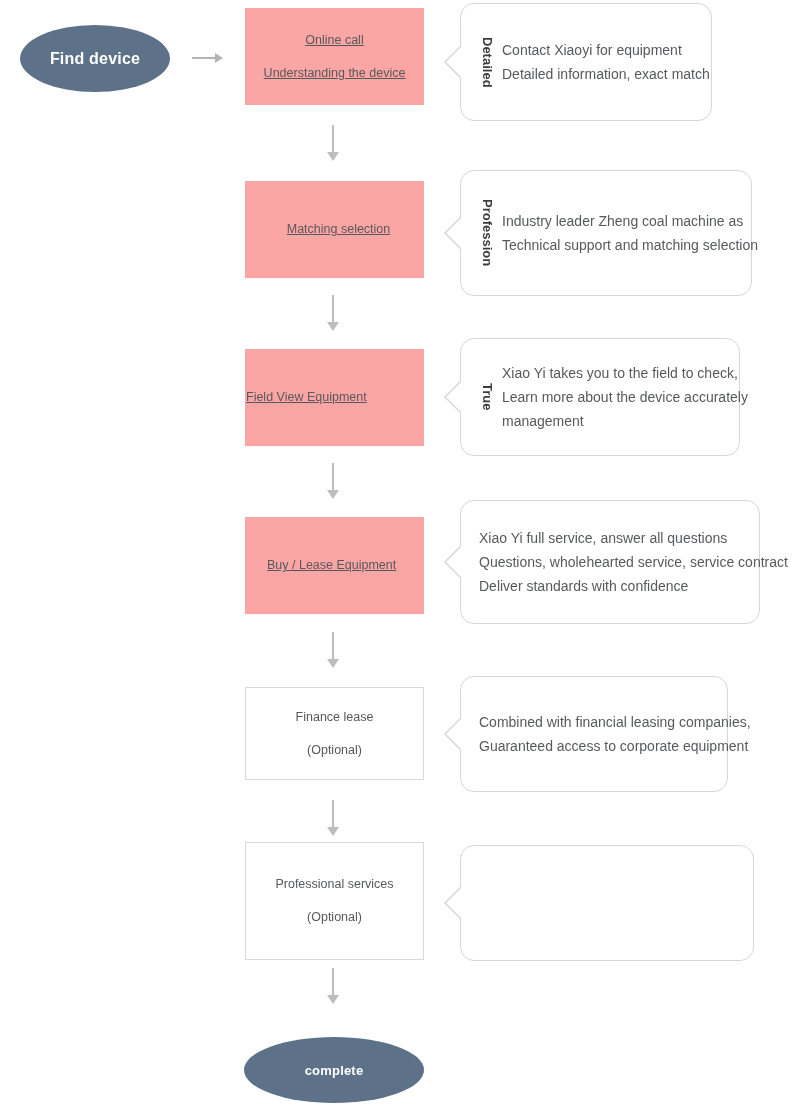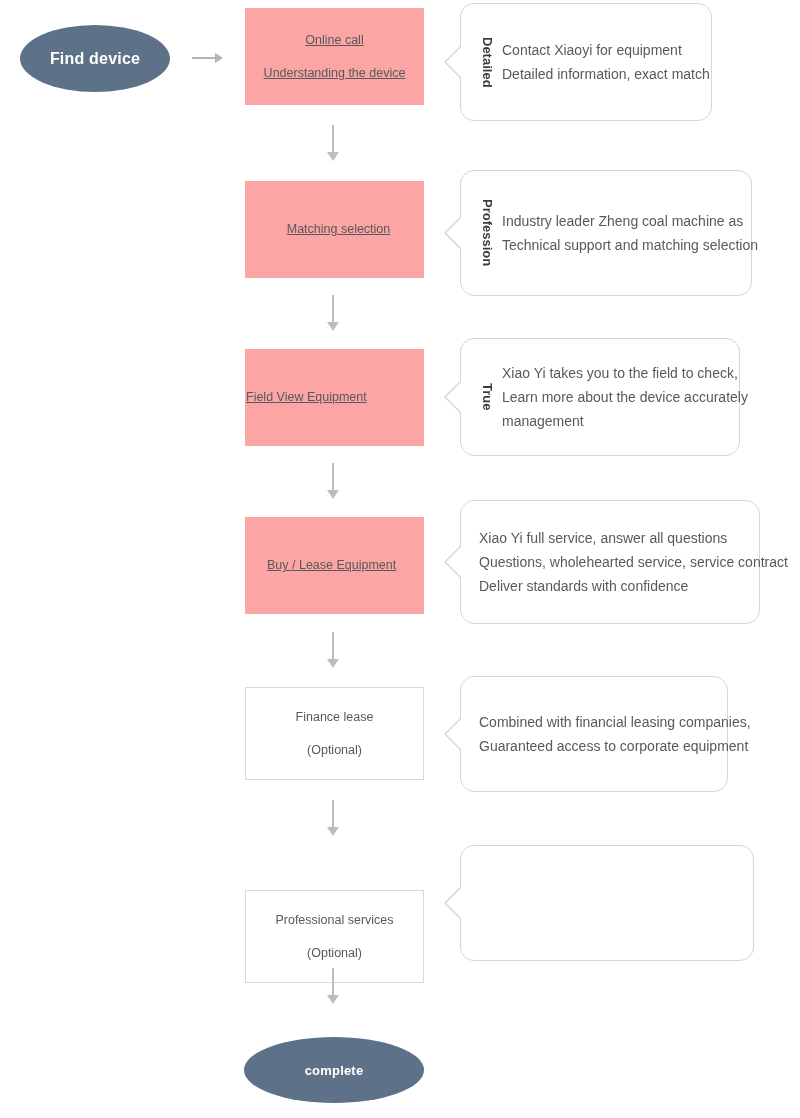--- a/index.html
+++ b/index.html
@@ -146,21 +146,21 @@
 
   <div class="proc filled" style="top:517px;height:97px;align-items:flex-start;padding-left:22px;">
     <span class="line">Buy / Lease Equipment</span>
   </div>
 
   <div class="proc outlined" style="top:687px;height:93px;">
     <span class="line">Finance lease</span>
     <span class="line">(Optional)</span>
   </div>
 
-  <div class="proc outlined" style="top:890px;height:93px;">
+  <div class="proc outlined" style="top:842px;height:118px;">
     <span class="line">Professional services</span>
     <span class="line">(Optional)</span>
   </div>
 
   <div class="v-arrow" style="left:326px;top:125px;height:36px;">
     <div class="shaft"></div>
     <div class="head"></div>
   </div>
   <div class="v-arrow" style="left:326px;top:295px;height:36px;">
     <div class="shaft"></div>

